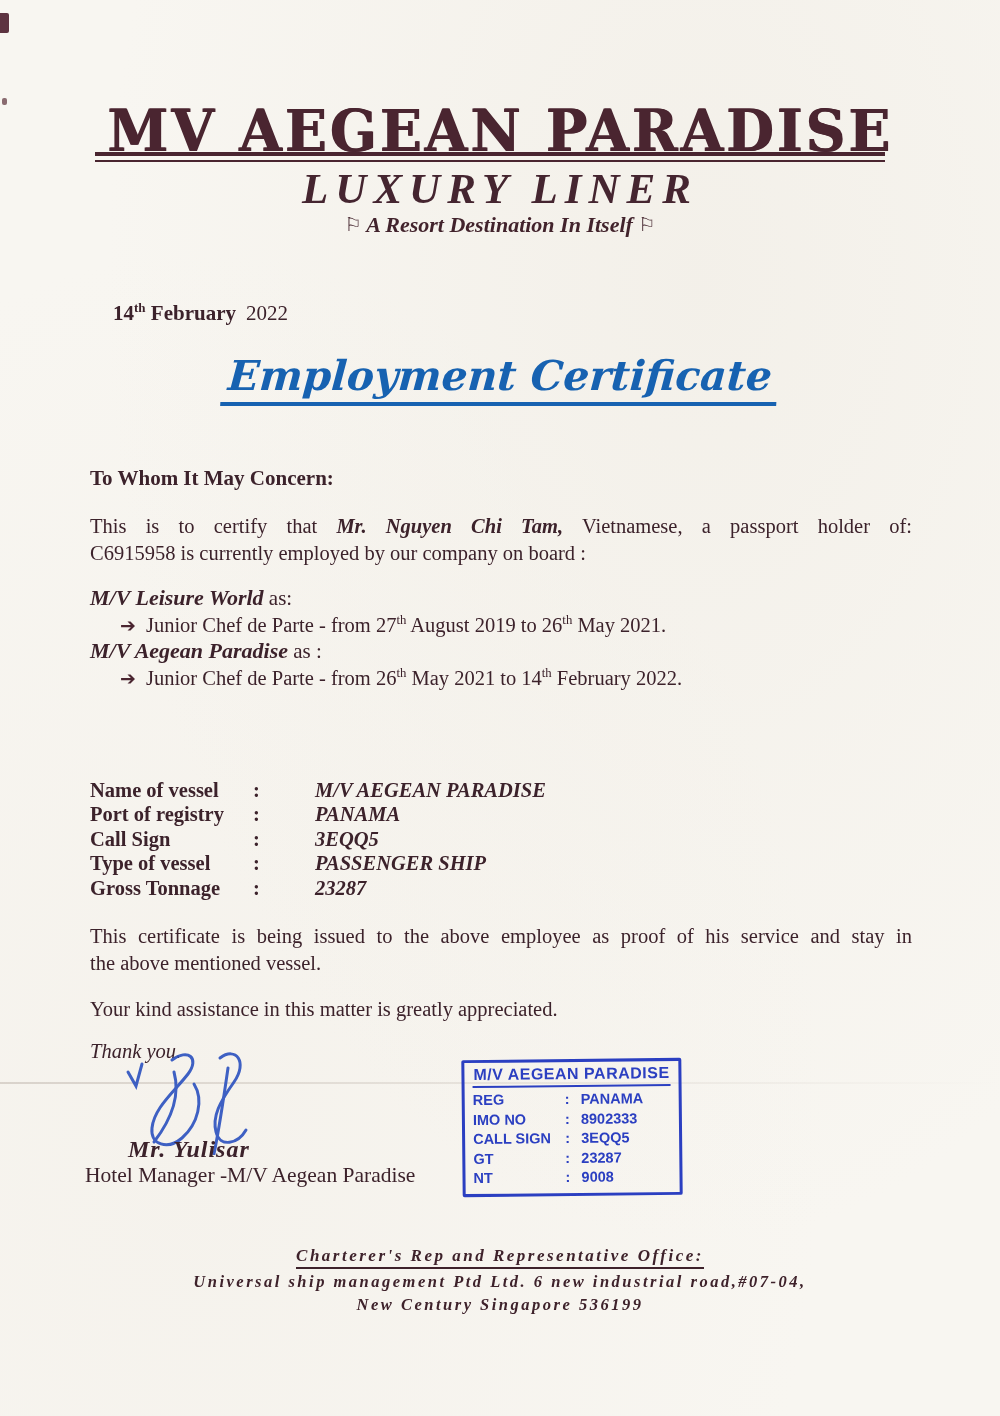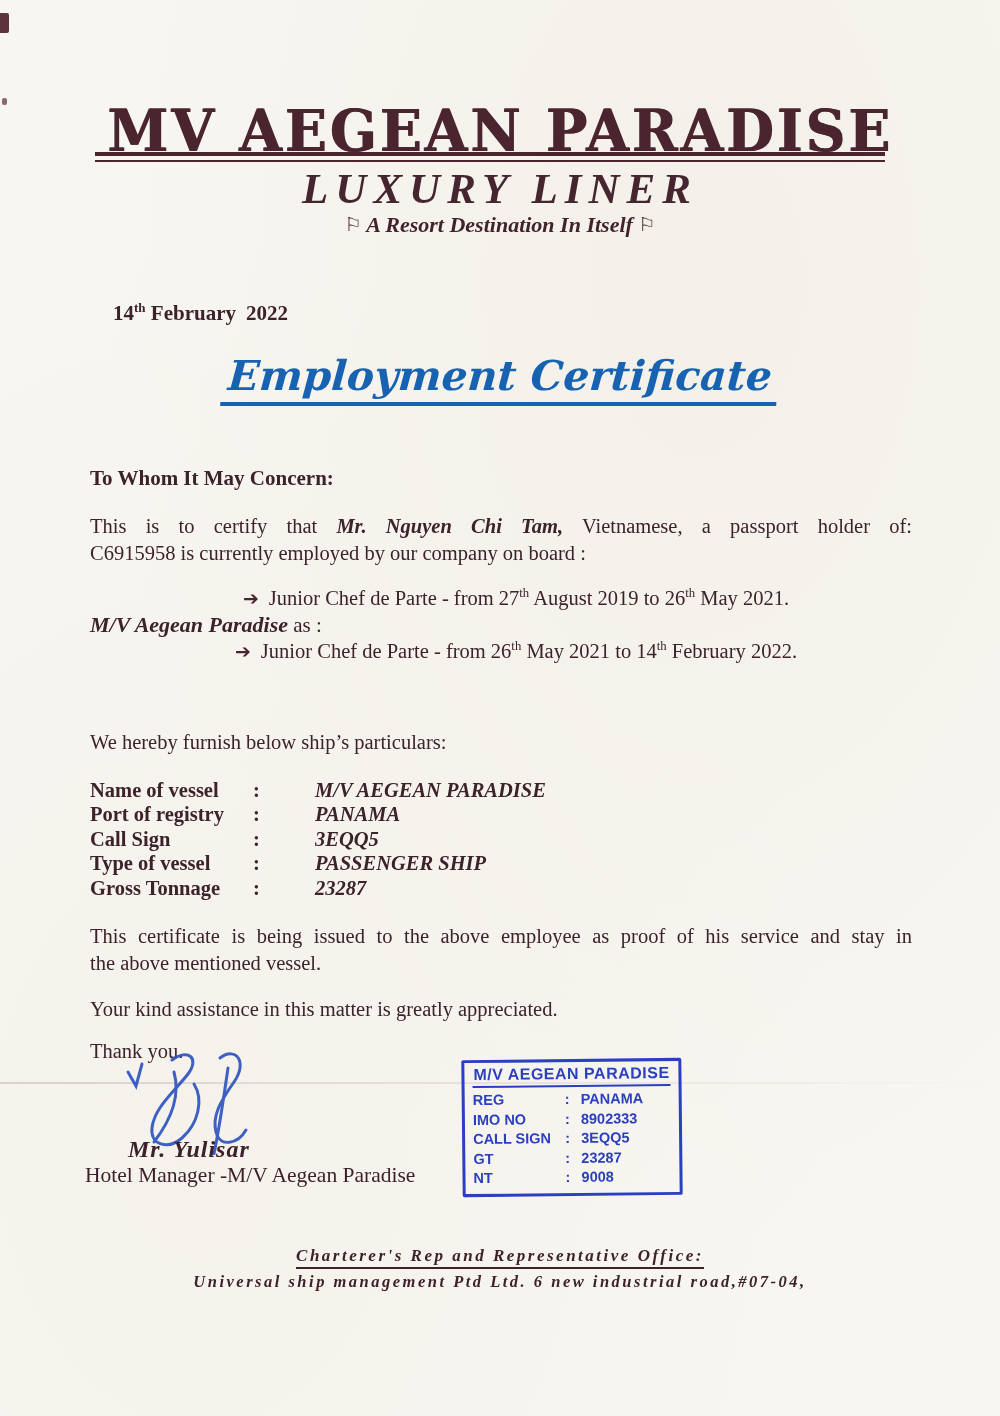--- a/index.html
+++ b/index.html
@@ -38,21 +38,21 @@
     font-size:43px; letter-spacing:7px; color:#452530;
   }
   .hdr-tag {
     top:212px; left:0; width:100%; text-align:center;
     font-weight:bold; font-style:italic; font-size:22px; color:#42232c;
   }
   .flag { font-family:"DejaVu Sans", sans-serif; font-size:19px; font-style:normal; position:relative; top:-1px; }
 
   .date-line { top:276px; left:92px; font-size:21px; }
   .date-bold { font-weight:bold; }
-  .date-year { font-weight:bold; margin-left:10px; }
+  .date-year { font-weight:normal; margin-left:10px; }
 
   .cert-title {
     top:352px; left:0; width:100%; text-align:center;
   }
   .cert-title span.inner {
     display:inline-block;
     font-family:"DejaVu Serif", serif; font-weight:bold; font-style:italic;
     font-size:41px; color:#1762b1;
     border-bottom:4px solid #1762b1; padding:0 6px 2px 6px;
     transform:skewX(-4deg);
@@ -60,34 +60,34 @@
 
   .salutation { top:466px; left:90px; font-size:21px; font-weight:bold; }
 
   .para { left:90px; width:822px; font-size:20.5px; line-height:27px; }
   .justify-line { text-align:justify; text-align-last:justify; }
   .p-intro { top:513px; }
 
   .service { top:585px; left:90px; width:822px; font-size:20.5px; line-height:26.5px; }
   .vessel-name { font-size:22px; font-weight:bold; font-style:italic; }
   .vessel-suffix { font-size:21px; }
-  .svc-entry { padding-left:30px;text-align:center; }
+  .svc-entry { padding-left:30px; }
   .arrow { color:#4a2530; font-family:"DejaVu Sans", sans-serif; font-size:19px; margin-right:10px; }
 
   .furnish { top:731px; left:90px; font-size:20.5px; }
 
   .ptable { top:778px; left:90px; width:600px; font-size:20.5px; line-height:24.4px; }
   .prow { display:flex; }
   .plabel { width:163px; font-weight:bold; }
   .pcolon { width:62px; font-weight:bold; }
   .pvalue { font-weight:bold; font-style:italic; }
 
   .p-close { top:923px; }
   .p-assist { top:998px; left:90px; font-size:20.5px; }
-  .p-thanks { top:1040px; left:90px; font-size:20.5px; }
+  .p-thanks { top:1040px; left:90px; font-size:20.5px;font-style:italic; }
 
   .sig-svg { top:1050px; left:120px; }
   .sig-name { top:1136px; left:128px; font-size:24px; font-weight:bold; font-style:italic; letter-spacing:1px; }
   .sig-title { top:1163px; left:85px; font-size:21.5px; }
 
   
   .stamp {
     top:1059px; left:462px; width:198px;
     border:3px solid #2b3fc1; border-radius:2px;
     color:#2b3fc1; font-family:"Liberation Sans", sans-serif;
@@ -145,30 +145,30 @@
   </div>
 
   <div class="abs salutation">To Whom It May Concern:</div>
 
   <div class="abs para p-intro">
     <div class="justify-line"><span>This is to certify that </span><span class="b i">Mr. Nguyen Chi Tam,</span><span> Vietnamese, a passport holder of:</span></div>
     <div>C6915958 is currently employed by our company on board :</div>
   </div>
 
   <div class="abs service">
+    <div><span class="vessel-name">M/V  Leisure World</span><span class="vessel-suffix"> as:</span></div>
     <div class="svc-entry">
       <span class="arrow">➔</span><span>Junior Chef de Parte -  from 27</span><span class="sup">th</span><span> August 2019 to 26</span><span class="sup">th</span><span> May 2021.</span>
     </div>
     <div><span class="vessel-name">M/V Aegean Paradise</span><span class="vessel-suffix"> as :</span></div>
     <div class="svc-entry">
       <span class="arrow">➔</span><span>Junior Chef de Parte  - from 26</span><span class="sup">th</span><span> May 2021 to 14</span><span class="sup">th</span><span> February 2022.</span>
     </div>
   </div>
 
-  <div class="abs furnish">We hereby furnish below ship’s particulars:</div>
 
   <div class="abs ptable">
     <div class="prow">
       <span class="plabel">Name of vessel</span>
         <span class="pcolon">:</span>
         <span class="pvalue">M/V AEGEAN PARADISE</span>
     </div>
     <div class="prow">
       <span class="plabel">Port of registry</span>
         <span class="pcolon">:</span>
@@ -235,15 +235,16 @@
     <div class="stamp-row">
       <span class="stamp-label">NT</span>
         <span class="stamp-colon">:</span>
         <span>9008</span>
     </div>
   </div>
 
   <div class="abs footer">
     <div><span class="foot-office">Charterer's Rep and Representative Office:</span></div>
     <div class="foot-addr">Universal ship management Ptd Ltd. 6 new industrial road,#07-04,</div>
+    <div class="foot-addr">New Century Singapore 536199</div>
   </div>
 
 </div>
 
 </body></html>

